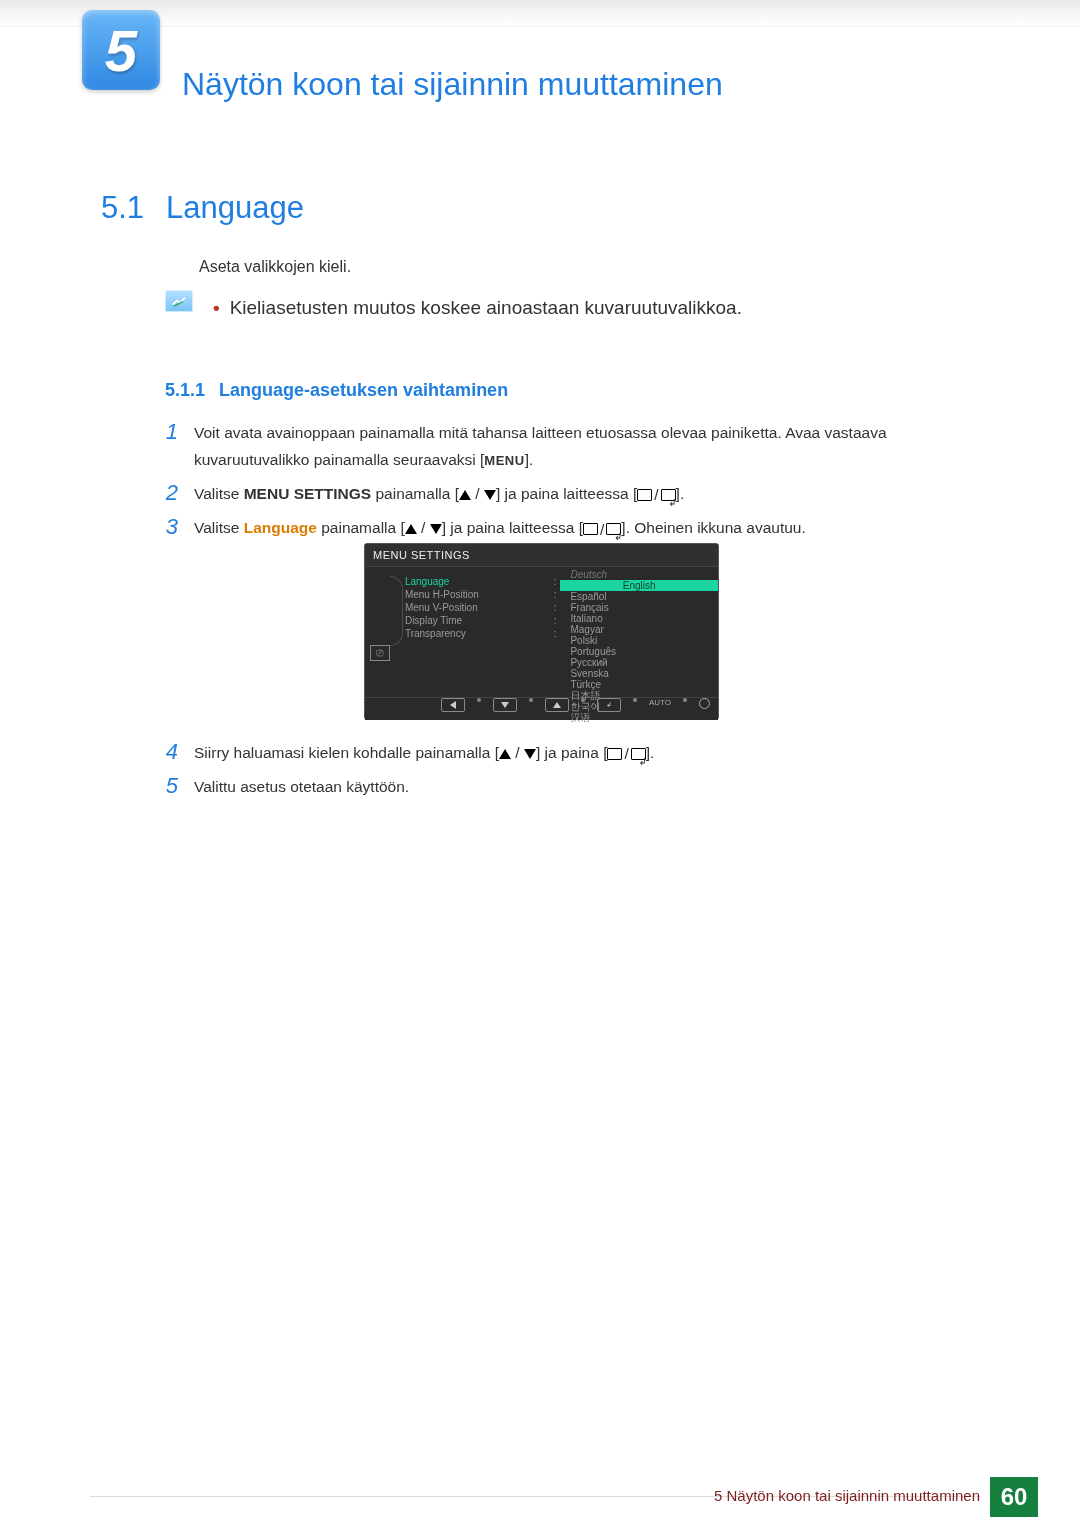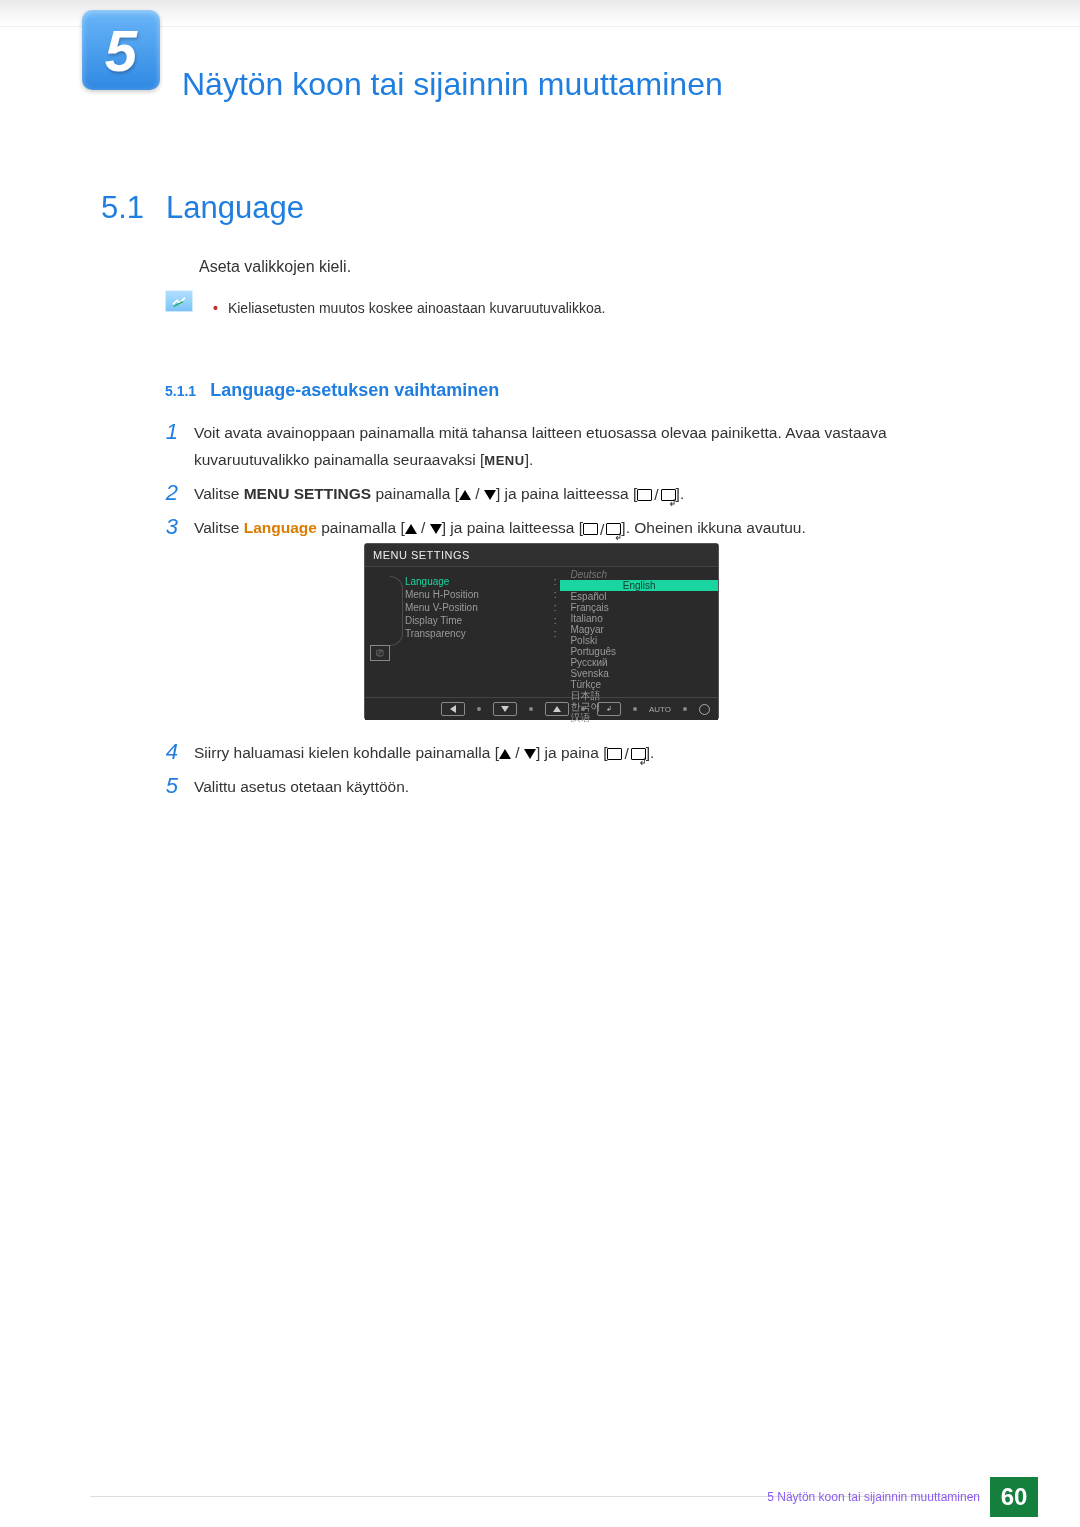--- a/index.html
+++ b/index.html
@@ -37,24 +37,24 @@
   .section-num { font-size:31px; color:#1f7ee0; }
   .section-ttl { font-size:31px; color:#1f7ee0; }
   .subtext1 { position:absolute; left:165px; top:258px; font-size:16px; color:#333;margin-left:34px; }
   .note-icon {
     position:absolute; left:165px; top:290px; width:28px; height:22px;
     background: linear-gradient(#b4e0ff,#78c3f6); border-radius:2px;
     display:flex; align-items:center; justify-content:center;
     box-shadow: inset 0 0 0 1px rgba(255,255,255,0.6);
   }
   .note-icon svg { width:16px; height:16px; }
-  .note-list { position:absolute; left:213px; top:291px; font-size:14px; line-height: 34px; }
+  .note-list { position:absolute; left:213px; top:291px; font-size:19px; line-height: 34px; }
   .note-list .bullet::before { content:"•"; color:#c0302b; margin-right:10px; font-weight:bold; }
   .sub-heading-row { position:absolute; left:165px; top:380px; display:flex; gap:14px; align-items:baseline; }
-  .sub-num { font-size:14px; color:#1f7ee0; font-weight:bold; }
+  .sub-num { font-size:18px; color:#1f7ee0; font-weight:bold; }
   .sub-ttl { font-size:18px; color:#1f7ee0; font-weight:bold;text-align:right; }
   .steps { position:absolute; left:158px; top:419px; right:90px; }
   .step-row { display:flex; align-items:flex-start; gap:16px; margin-bottom:6px; }
   .step-n { font-size:22px; font-style: italic; color:#1f7ee0; width:20px; text-align:right; }
   .step-t { font-size:15.5px; line-height:27px; color:#333; flex:1; }
   .bold { font-weight:bold; }
   .orange { color:#d97c00; font-weight:bold; }
   .menu-label { font-family: Arial; font-size:13px; font-weight:bold; letter-spacing:0.5px;margin-top:28px; }
   .tri-up, .tri-down { display:inline-block; width:0; height:0; vertical-align:middle; }
   .tri-up { border-left:6px solid transparent; border-right:6px solid transparent; border-bottom:10px solid #000; }
@@ -69,30 +69,30 @@
   .osd-left { width:30px; display:flex; flex-direction:column; align-items:center; justify-content:flex-start; gap:6px; padding-top:12px;}
   .osd-dec { width:12px; height:68px; border:1px solid #666; border-left:none; border-radius:0 50px 50px 0; opacity:0.6; }
   .osd-ico { width:18px; height:14px; border:1px solid #888; display:flex; align-items:center; justify-content:center; font-size:9px; color:#aaa;}
   .osd-mid { width:160px; padding:8px 0 0 6px; }
   .osd-mid div { padding:1px 4px; display:flex; justify-content:space-between; }
   .osd-mid .active { color:#1bd5a1; }
   .osd-right { width:158px; padding-top:2px; }
   .osd-right div { padding:0 10px; font-size:10px; line-height:11px; }
   .osd-right .sel { background:#1bd5a1; color:#143;text-align:center; }
   .osd-right .dim { color:#777;font-style:italic; }
-  .osd-footer { height:22px; background:#2a2a2a; border-top:1px solid #444; display:flex; justify-content:flex-end; align-items:center; gap:8px; padding-right:8px; }
+  .osd-footer { height:22px; background:#2a2a2a; border-top:1px solid #444; display:flex; justify-content:flex-end; align-items:flex-start; gap:8px; padding-right:8px; }
   .osd-footer .dot { width:4px; height:4px; background:#888; border-radius:50%; margin:0 4px; }
   .osd-footer .btn { width:22px; height:12px; border:1px solid #8a8a8a; border-radius:2px; font-size:7px; color:#ccc; display:flex; align-items:center; justify-content:center; }
   .osd-footer .mini-tri-d { width:0;height:0;border-left:4px solid transparent;border-right:4px solid transparent;border-top:6px solid #ccc;}
   .osd-footer .mini-tri-u { width:0;height:0;border-left:4px solid transparent;border-right:4px solid transparent;border-bottom:6px solid #ccc;}
   .osd-footer .mini-tri-l { width:0;height:0;border-top:4px solid transparent;border-bottom:4px solid transparent;border-right:6px solid #ccc;}
   .osd-footer .txt { font-size:8px; color:#aaa; }
   .osd-footer .pwr { width:9px; height:9px; border:1px solid #aaa; border-radius:50%; position:relative; }
 
-  .footer-break-text { position:absolute; right:100px; bottom:23px; font-size:12px; color:#8b5cf6;margin-left:27px; }
+  .footer-break-text { position:absolute; right:100px; bottom:23px; font-size:15px; color:#7f1d1d;margin-left:27px; }
   .footer-num-box { position:absolute; right:42px; bottom:10px; width:48px; height:40px; background:#15803d; color:#fff; display:flex;align-items:center;justify-content:center; font-size:24px; font-weight:bold;}
   .footer-bar { position:absolute; left:90px; right:100px; bottom:30px; height:1px; background:#ddd;}
 </style>
 </head>
 <body>
 
 <div class="top-gradient"></div>
 
 <div class="chapter-box">
   <span>5</span>

